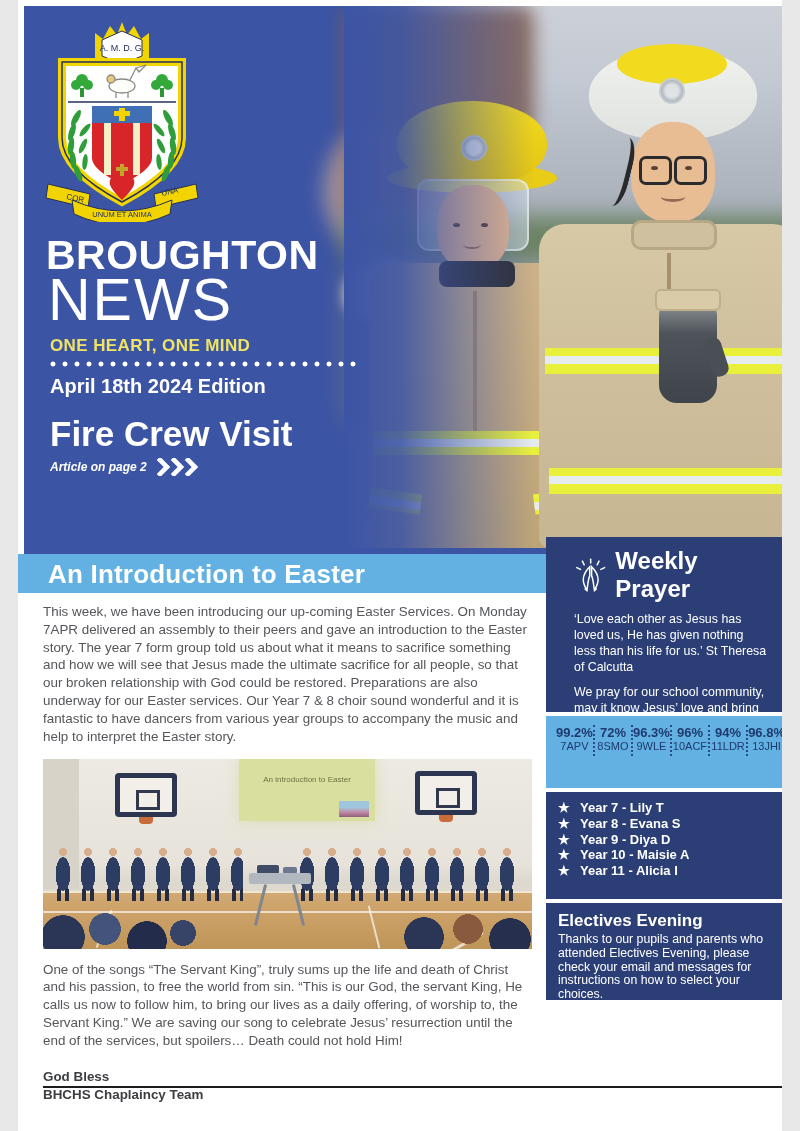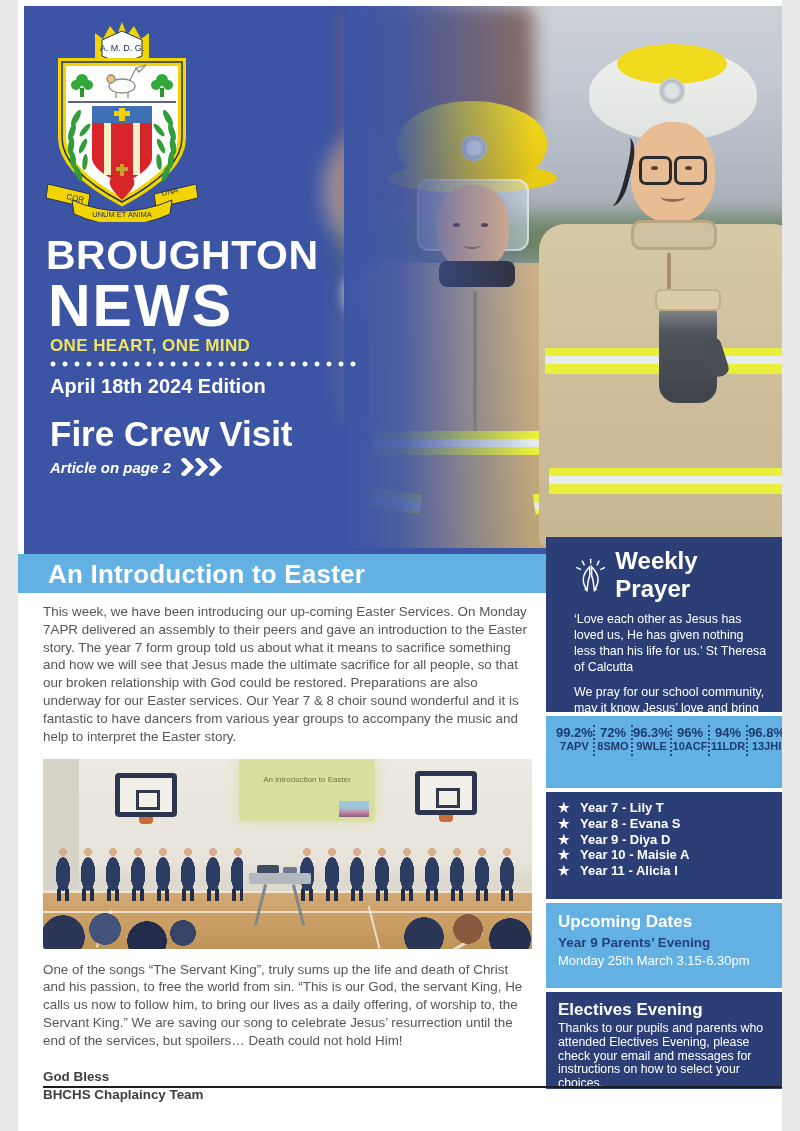--- a/index.html
+++ b/index.html
@@ -67,27 +67,27 @@
   .glove .cuff{position:absolute;left:-4px;top:-14px;width:66px;height:22px;background:#d9cba8;border-radius:6px;border:2px solid #bfb08a;}
 
   
   .hero .blend{position:absolute;left:0;top:0;width:190px;height:100%;border-radius:0;filter:none;
     background:linear-gradient(90deg,#3c54a4 0%,rgba(60,84,164,.88) 30%,rgba(60,84,164,.45) 62%,rgba(60,84,164,0) 100%);}
 
   
   .h-abs{position:absolute;color:#fff;}
   .crest{left:18px;top:12px;}
   .t1{left:22px;top:226px;font-size:41px;font-weight:800;letter-spacing:.5px;}
-  .t2{left:24px;top:266px;font-size:59px;font-weight:700;letter-spacing:2px;}
+  .t2{left:24px;top:260px;font-size:59px;font-weight:400;letter-spacing:2px;}
   .tagline{left:26px;top:330px;font-size:17px;font-weight:800;color:#f0e464;letter-spacing:.4px;}
   .dots{left:26px;top:355px;width:312px;height:6px;
         background-image:radial-gradient(circle 2.6px at 3px 3px,#fff 95%,transparent);background-size:12px 6px;background-repeat:repeat-x;}
   .edition{left:26px;top:369px;font-size:20px;font-weight:700;}
   .feature{left:26px;top:408px;font-size:35px;font-weight:800;}
-  .feature-sub{left:26px;top:452px;font-size:15px;font-weight:700;font-style:italic;display:flex;align-items:center;gap:10px;}
+  .feature-sub{left:26px;top:452px;font-size:12px;font-weight:700;font-style:italic;display:flex;align-items:center;gap:10px;}
 
   
   .title-bar{position:absolute;left:0;top:554px;width:800px;height:39px;background:#62b1e2;}
   .title-bar span{position:absolute;left:30px;top:5px;font-size:26px;font-weight:800;color:#fff;letter-spacing:.2px;}
 
   
   .main{position:absolute;left:25px;top:603px;width:489px;color:#54565a;}
   .para{font-size:13.4px;line-height:1.33;}
   .signoff{font-size:13.4px;font-weight:800;color:#3c3e42;line-height:1.35;margin-top:18px;}
 
@@ -146,21 +146,21 @@
   .prayer-card{height:175px;padding:10px 28px;}
   .prayer-head{display:flex;align-items:center;gap:8px;}
   .prayer-head .wp{font-size:24px;font-weight:800;}
   .ptext{font-size:12.4px;line-height:1.3;margin-top:8px;}
   .att-card{height:72px;padding:6px 10px 4px;}
   .att-title{font-size:16.5px;font-weight:800;}
   .att-row{display:flex;margin-top:3px;}
   .att-cell{flex:1;text-align:center;color:#1e3a6e;border-right:2px dotted #2b4a8c;padding:1px 0 3px;}
   .att-cell:last-child{border-right:none;}
   .att-pct{font-size:13px;font-weight:800;line-height:1.1;}
-  .att-form{font-size:11px;font-weight:700;line-height:1.2;}
+  .att-form{font-size:11px;font-weight:400;line-height:1.2;}
   .sparx-card{height:107px;padding:8px 12px 4px;}
   .sparx-title{font-size:16.5px;font-weight:800;margin-bottom:4px;}
   .sparx-row{display:flex;gap:8px;font-size:13px;font-weight:700;line-height:15.8px;}
   .star{color:#fff;font-size:13px;width:14px;}
   .upc-card{height:85px;padding:9px 12px;}
   .upc-title{font-size:17px;font-weight:800;}
   .upc-event{font-size:13.5px;font-weight:800;color:#23407c;margin-top:3px;}
   .upc-time{font-size:13px;margin-top:3px;}
   .ele-card{height:97px;padding:8px 12px;}
   .ele-title{font-size:17px;font-weight:800;margin-bottom:2px;}
@@ -451,25 +451,20 @@
       <div class="sparx-row">
         <span class="star">★</span>
         <span>Year 10  - Maisie A</span>
       </div>
       <div class="sparx-row">
         <span class="star">★</span>
         <span>Year 11  - Alicia I</span>
       </div>
     </div>
 
-    <div class="card blue upc-card">
-      <div class="upc-title">Upcoming Dates</div>
-      <div class="upc-event">Year 9 Parents’ Evening</div>
-      <div class="upc-time">Monday 25th March 3.15-6.30pm</div>
-    </div>
 
     <div class="card navy ele-card">
       <div class="ele-title">Electives Evening</div>
       <div class="ele-body">Thanks to our pupils and parents who attended Electives Evening, please check your email and messages for instructions on how to select your choices.</div>
     </div>
   </div>
 
   <div class="footer-rule"></div>
 
 </div>

